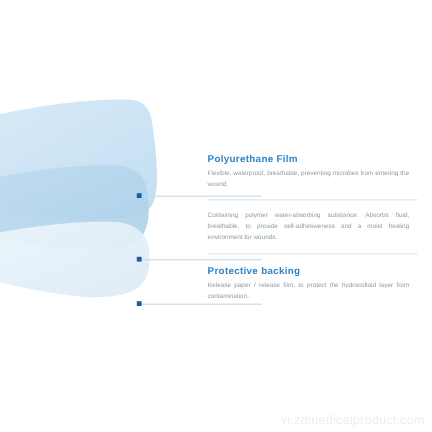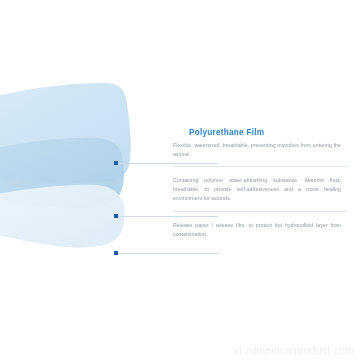--- a/index.html
+++ b/index.html
@@ -39,21 +39,21 @@
     width: 187px;
   }
   .callout {
     position: relative;
   }
   .callout-title {
     color: #2f84c8;
     font-size: 8.2px;
     font-weight: bold;
     letter-spacing: 0.25px;
-    margin: 0 0 4px 16px;
+    margin: 0 0 4px 0;
     line-height: 1.1;
   }
   .callout-body {
     color: #8f9aa3;
     font-size: 5.3px;
     line-height: 1.72;
     margin: 0;
     text-align: justify;
     width: 168px;
   }
@@ -148,20 +148,21 @@
 
     <hr class="callout-rule">
 
     <div class="callout callout-2">
       <p class="callout-body">Containing polymer water-absorbing substance. Absorbs fluid, breathable, to provide self-adhesiveness and a moist healing environment for wounds.</p>
     </div>
 
     <hr class="callout-rule">
 
     <div class="callout callout-3">
+      <p class="callout-title">Protective backing</p>
       <p class="callout-body">Release paper / release film, to protect the hydrocolloid layer from contamination.</p>
     </div>
 
   </div>
 
   <div class="watermark">vi.zdmedicalproduct.com</div>
 
 </div>
 
 </body></html>

